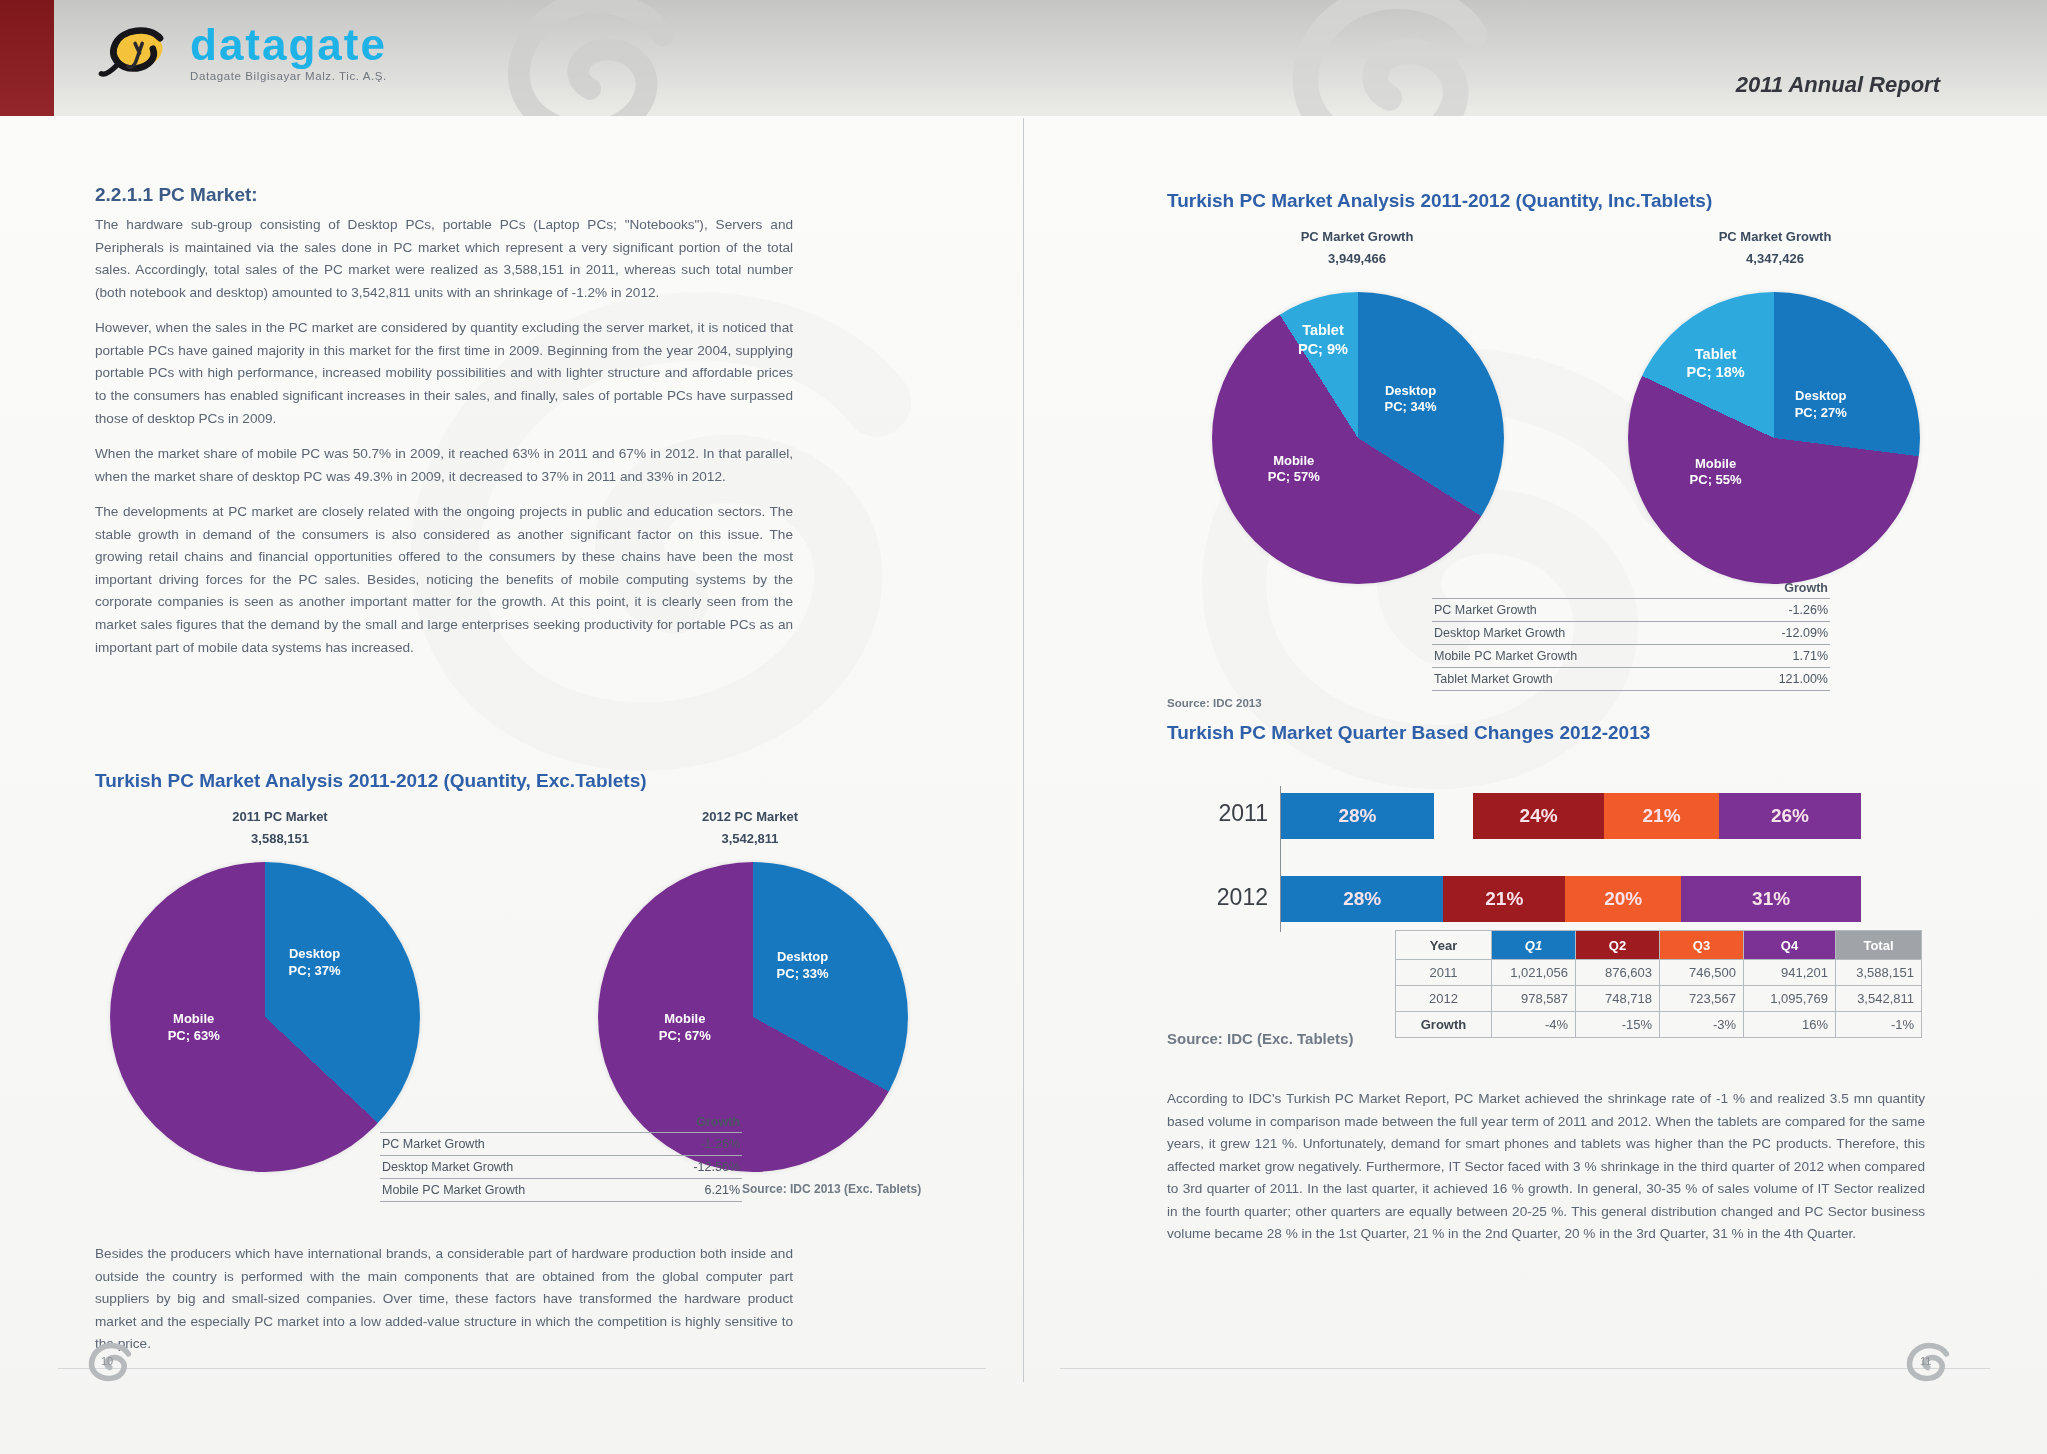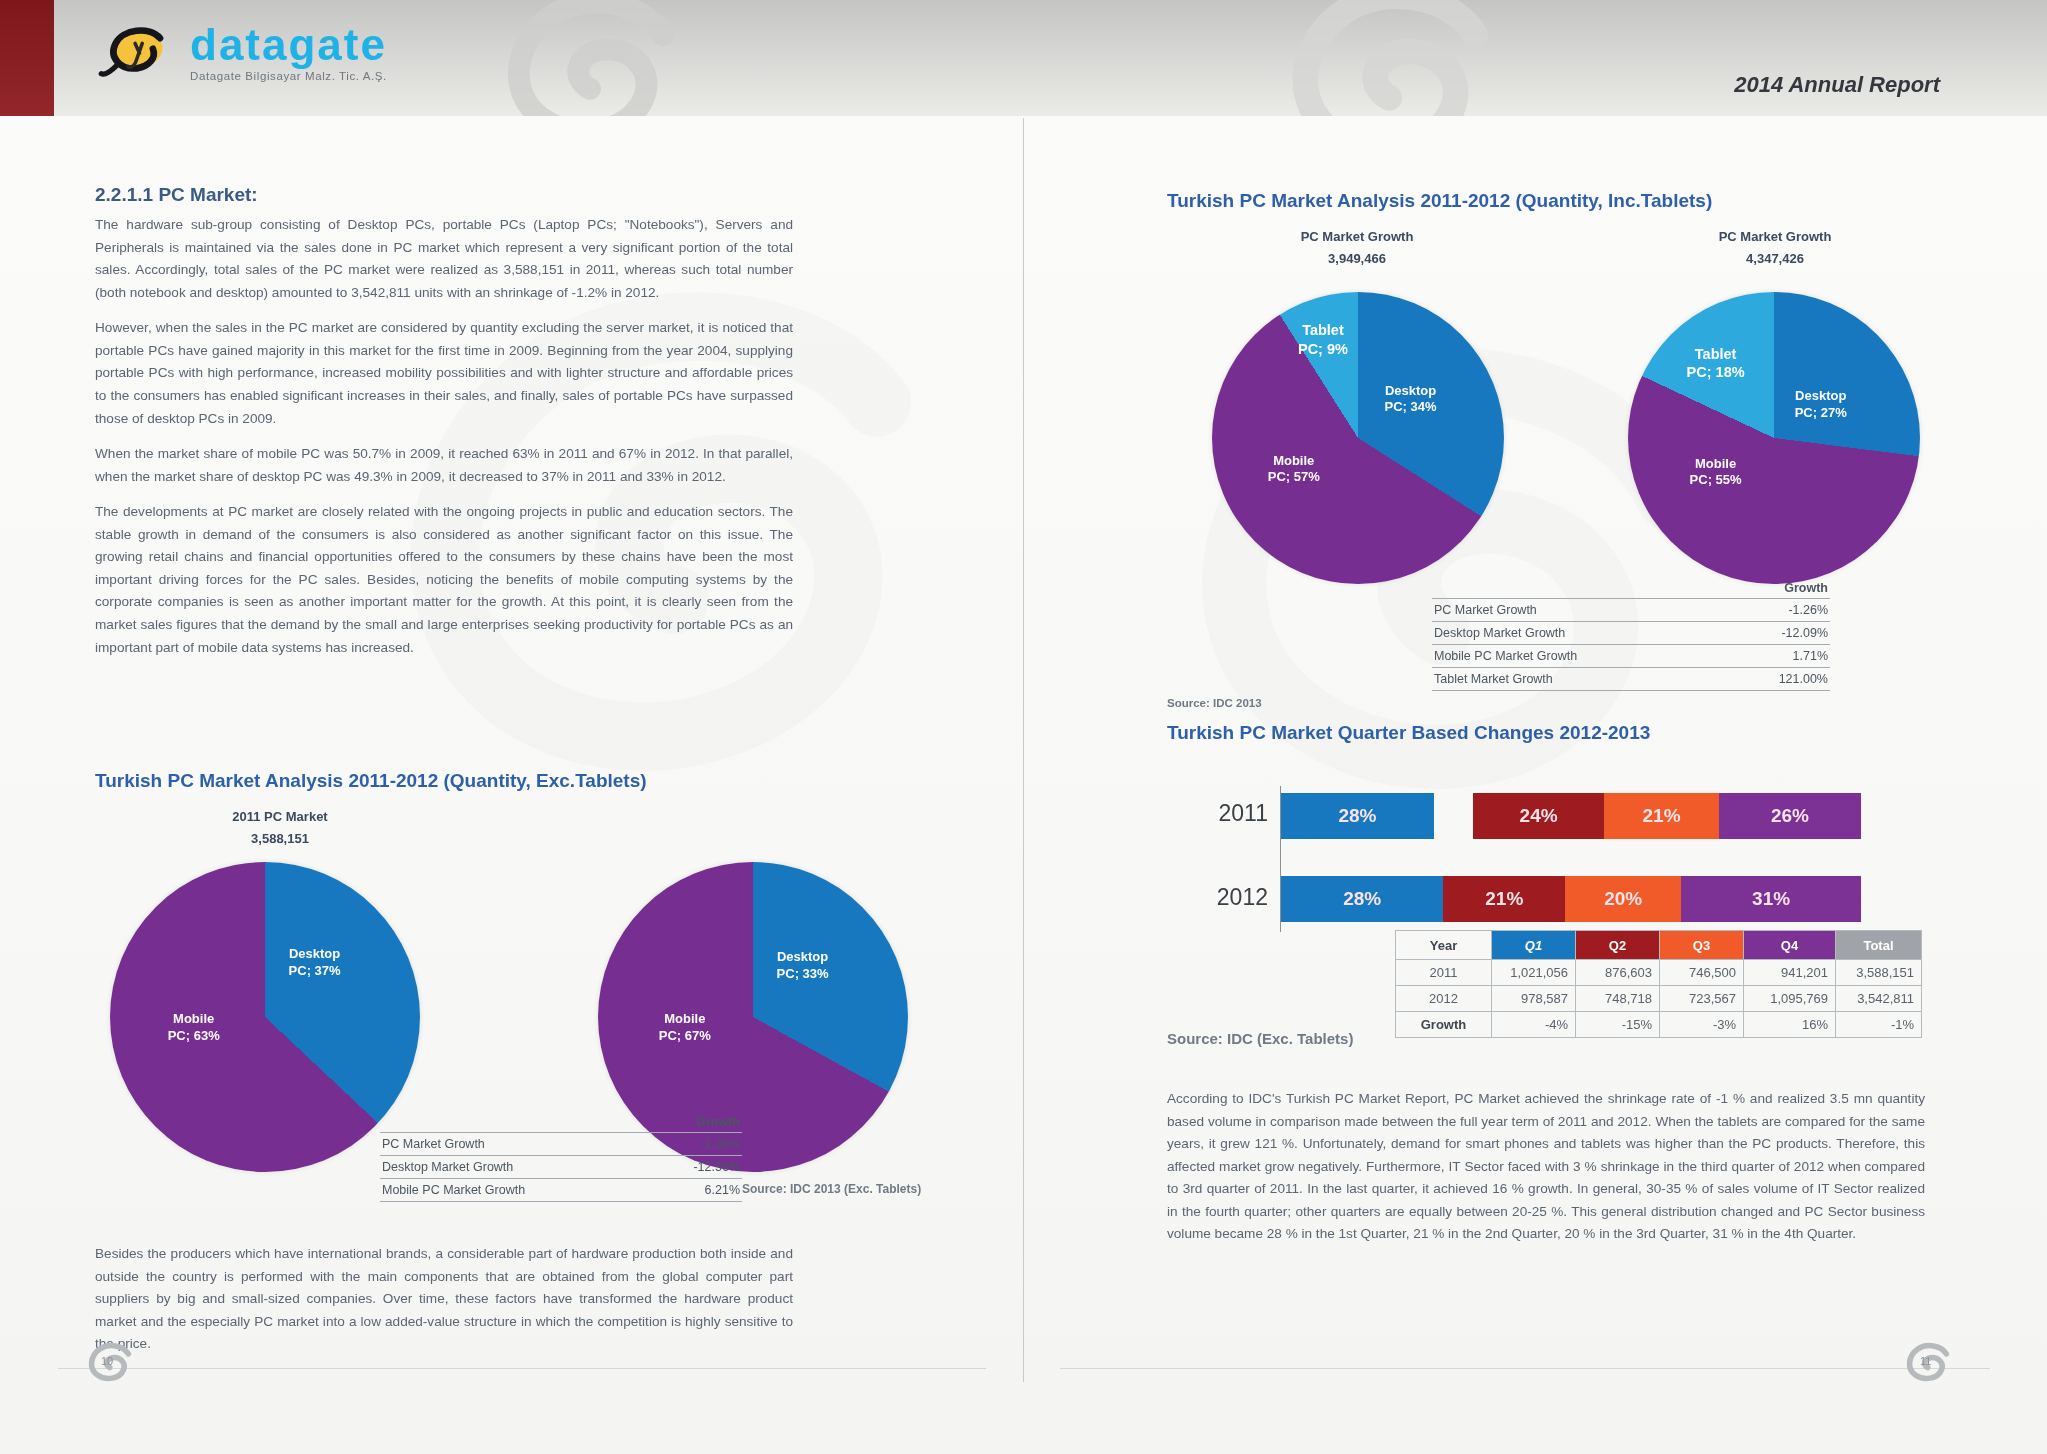--- a/index.html
+++ b/index.html
@@ -98,21 +98,21 @@
       <path d="M72 16 C60 2 30 6 22 22 C14 38 28 52 46 50 C60 48 68 38 64 28" fill="none" stroke="#16161a" stroke-width="7.5" stroke-linecap="round"></path>
       <path d="M24 46 C16 54 10 58 6 56" stroke="#16161a" stroke-width="6" fill="none" stroke-linecap="round"></path>
       <path d="M44 22 l5 11 m3 -11 l-7 20 c-2 6 -6 8 -9 6" stroke="#2a2a2e" stroke-width="4" fill="none" stroke-linecap="round"></path>
     </svg>
     <div class="logo-text">
       <div class="logo-word">datagate</div>
       <div class="logo-tag">Datagate Bilgisayar Malz. Tic. A.Ş.</div>
     </div>
   </div>
 
-  <div class="report-title">2014 Annual Report</div>
+  <div class="report-title">2011 Annual Report</div>
 
   <svg class="watermark" style="left:300px;top:260px;width:760px;height:540px;transform:rotate(-8deg);">
       <use href="#swirl"></use>
     </svg>
   <svg class="watermark" style="left:1100px;top:320px;width:720px;height:500px;transform:rotate(6deg);">
       <use href="#swirl"></use>
     </svg>
 
   <div class="divider"></div>
 
@@ -135,20 +135,24 @@
     <div class="pie-label" style="left:66%;top:27%;">
       <div>Desktop</div>
       <div>PC; 37%</div>
     </div>
     <div class="pie-label" style="left:27%;top:48%;">
       <div>Mobile</div>
       <div>PC; 63%</div>
     </div>
   </div>
 
+  <div class="pie-cap" style="left:600px;top:806px;width:300px;">
+    <div>2012 PC Market</div>
+    <div>3,542,811</div>
+  </div>
   <div class="pie" style="left: 598px; top: 862px; width: 310px; height: 310px; background: conic-gradient(rgb(24, 120, 191) 0%, rgb(24, 120, 191) 33%, rgb(118, 47, 144) 33%, rgb(118, 47, 144) 100%);">
     <div class="pie-label" style="left:66%;top:28%;">
       <div>Desktop</div>
       <div>PC; 33%</div>
     </div>
     <div class="pie-label" style="left:28%;top:48%;">
       <div>Mobile</div>
       <div>PC; 67%</div>
     </div>
   </div>

